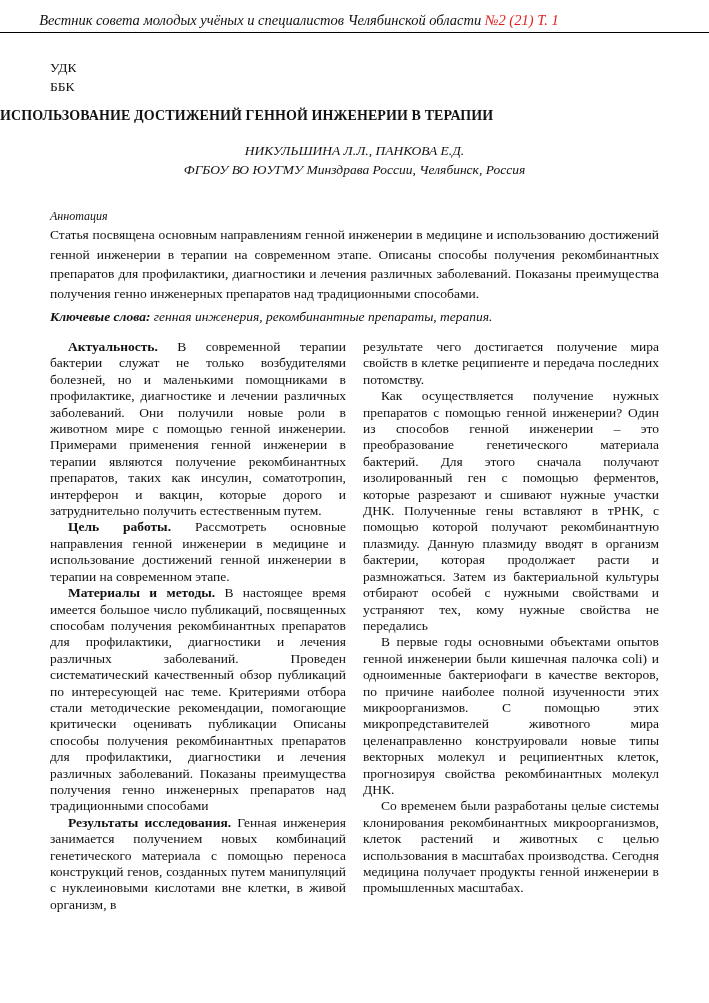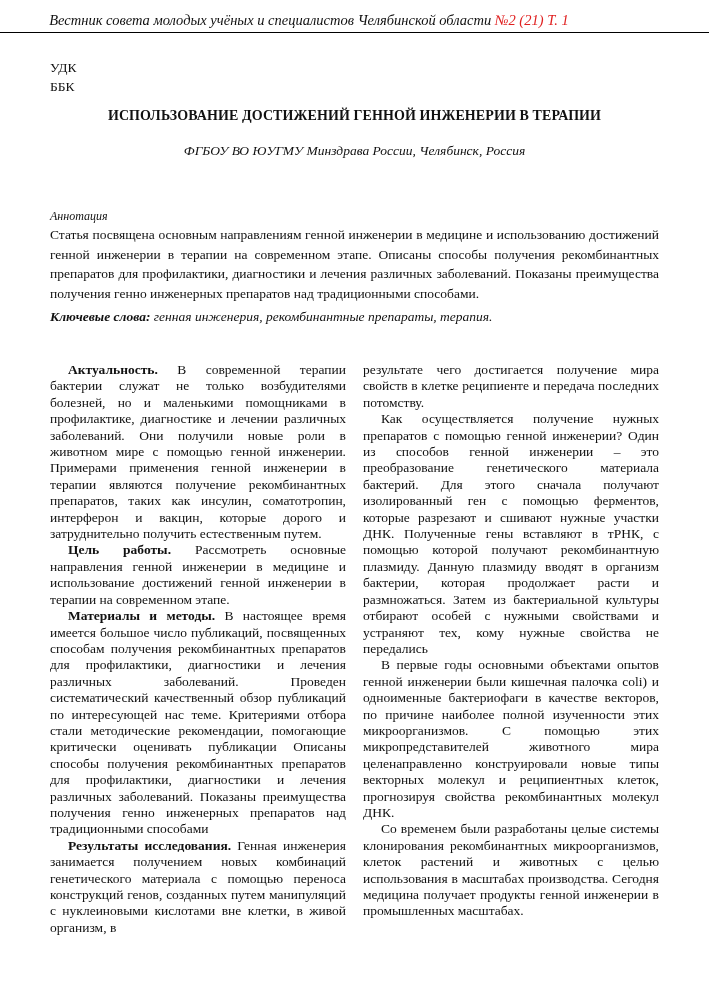--- a/index.html
+++ b/index.html
@@ -1,42 +1,42 @@
 <!DOCTYPE html>
 <html><head>
 <meta charset="utf-8">
 <style>
   html, body { margin: 0; padding: 0; background: #ffffff; }
   body {
     width: 709px; height: 1003px; position: relative; overflow: hidden;
     font-family: "Liberation Serif", serif; color: #111;
   }
   .header {
-    position: absolute; left: 16px; top: 12px; width: 586px; text-align: center;
+    position: absolute; left: 6px; top: 12px; width: 586px; text-align: center;
     font-style: italic; font-size: 14.5px; color: #111;
   }
   .header .issue { color: #e02020; }
   .rule { position: absolute; left: 0; top: 32px; width: 709px; height: 0; border-top: 1.3px solid #000; }
   .udk { position: absolute; left: 50px; top: 58px; font-size: 13.5px; line-height: 19px; }
   .title {
-    position: absolute; left: 0; width: 709px; top: 108px; text-align: center;
+    position: absolute; left: 0; width: 709px; top: 108px; text-align: left;
     font-weight: bold; font-size: 14px; letter-spacing: 0.1px;
   }
   .authors { position: absolute; left: 0; width: 709px; top: 141px; text-align: center; font-style: italic; font-size: 13.5px; line-height: 19px; }
   .abstract-head { position: absolute; left: 50px; top: 209px; font-weight: normal; font-style: italic; font-size: 12px; }
   .abstract {
     position: absolute; left: 50px; top: 225px; width: 609px;
     font-size: 13.5px; line-height: 19.5px; text-align: justify;
   }
   .keywords { position: absolute; left: 50px; top: 309px; width: 620px; font-size: 13.5px; }
   .keywords b { font-style: italic; }
   .keywords i { font-style: italic; }
   .col {
     position: absolute; top: 339px; width: 296px;
-    font-size: 13.5px; line-height: 16.4px; text-align: justify; margin-top: 23px;
+    font-size: 13.5px; line-height: 16.4px; text-align: justify;
   }
   .col.left { left: 50px; }
   .col.right { left: 363px; }
   .col p { margin: 0; text-indent: 18px; }
   .col p.noindent { text-indent: 0; }
   .col b { font-weight: bold; }
 </style>
 </head>
 <body>
 
@@ -46,20 +46,21 @@
 <div class="rule"></div>
 
 <div class="udk">
   <div>УДК</div>
   <div>ББК</div>
 </div>
 
 <div class="title">ИСПОЛЬЗОВАНИЕ ДОСТИЖЕНИЙ ГЕННОЙ ИНЖЕНЕРИИ В ТЕРАПИИ</div>
 
 <div class="authors">
+  <div>НИКУЛЬШИНА Л.Л., ПАНКОВА Е.Д.</div>
   <div>ФГБОУ ВО ЮУГМУ Минздрава России, Челябинск, Россия</div>
 </div>
 
 <div class="abstract-head">Аннотация</div>
 <div class="abstract">Статья посвящена основным направлениям генной инженерии в медицине и использованию достижений генной инженерии в терапии на современном этапе. Описаны способы получения рекомбинантных препаратов для профилактики, диагностики и лечения различных заболеваний. Показаны преимущества получения генно инженерных препаратов над традиционными способами.</div>
 
 <div class="keywords">
   <b>Ключевые слова:</b><i> генная инженерия, рекомбинантные препараты, терапия.</i>
 </div>
 

